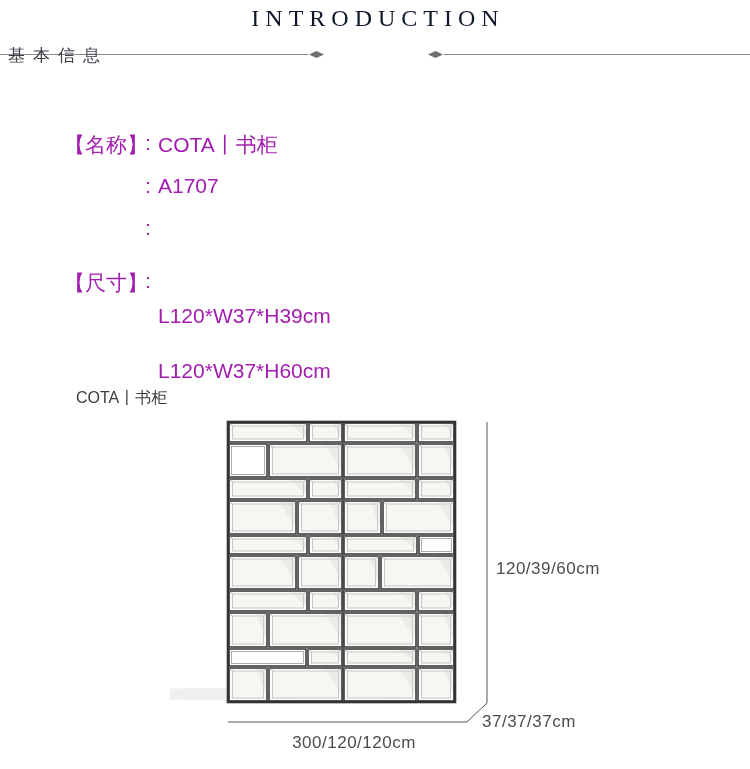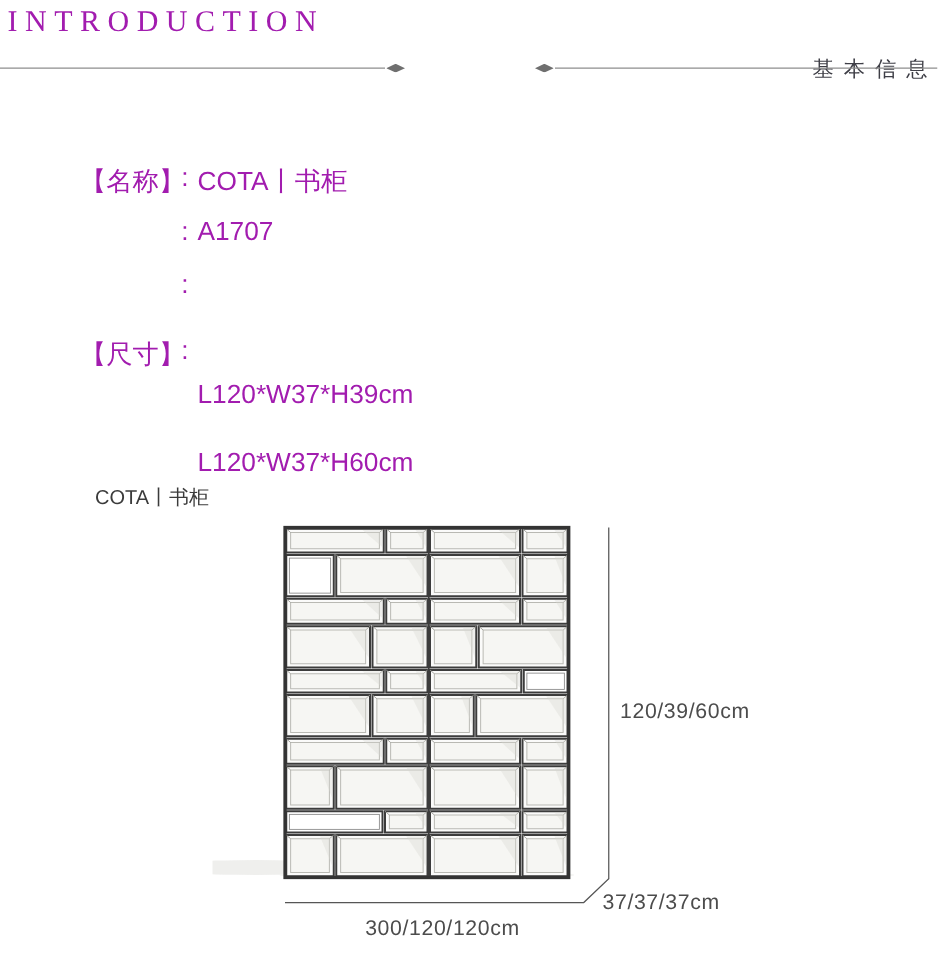--- a/index.html
+++ b/index.html
@@ -4,33 +4,33 @@
 <style>
   html,body{margin:0;padding:0}
   body{
     width:750px;height:769px;background:#ffffff;position:relative;overflow:hidden;
     font-family:"Liberation Sans","DejaVu Sans",sans-serif;color:#161616;
   }
   .page{position:absolute;inset:0}
 
   
   .title{
-    position:absolute;top:5px;left:0;width:750px;text-align:left;
+    position:absolute;top:5px;left:0;width:750px;text-align:center;
     font-family:"Liberation Serif","DejaVu Serif",serif;
-    font-size:24px;letter-spacing:6px;text-indent:6px;color:#a21caf;font-weight:400;
+    font-size:24px;letter-spacing:6px;text-indent:6px;color:#0f172a;font-weight:400;
   }
   .subrow{position:absolute;top:44px;left:0;width:750px;height:22px}
   .hline{position:absolute;top:10px;border-top:1px solid #8e8e8e;height:0}
   .hline-left{left:0;width:308px}
   .hline-right{right:0;width:306px}
   .diamond{position:absolute;top:7px;width:15px;height:7px;background:#6f6f6f;
     clip-path:polygon(0 50%,50% 0,100% 50%,50% 100%)}
   .diamond-left{left:309px}
   .diamond-right{right:307px}
-  .subtitle{position:absolute;top:0;left:0;width:750px;text-align:right;
+  .subtitle{position:absolute;top:0;left:0;width:750px;text-align:left;
     font-size:17px;letter-spacing:8px;text-indent:8px;color:#3e3e46}
 
   
   .drow{position:absolute;left:0;width:750px;height:26px;font-size:21px;color:#a21caf}
   .dlabel{position:absolute;left:64px;white-space:nowrap}
   .dcolon{position:absolute;left:145px}
   .dvalue{position:absolute;left:158px;white-space:nowrap}
 
   
   .caption{position:absolute;left:76px;top:388px;font-size:16px;color:#3b3b3b;white-space:nowrap}

